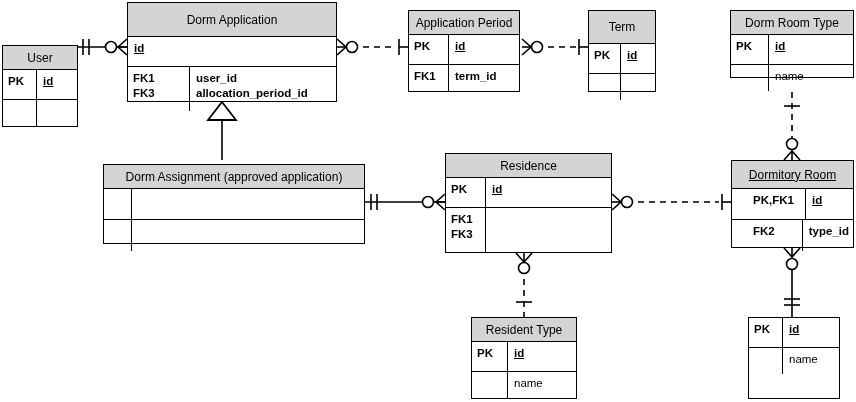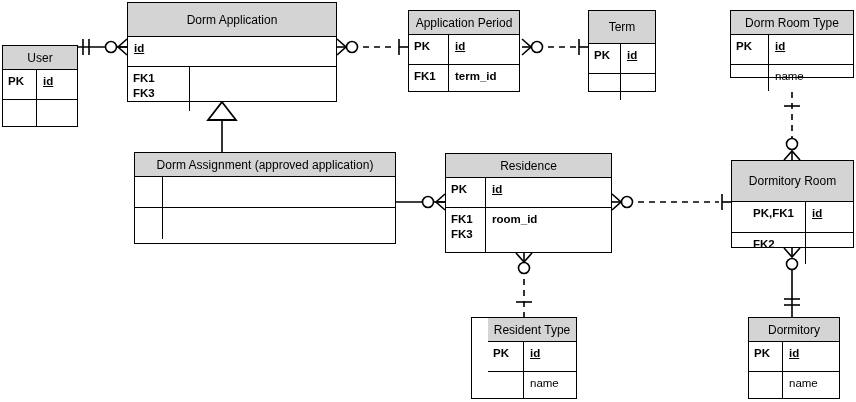--- a/index.html
+++ b/index.html
@@ -216,20 +216,24 @@
     <div class="ent-section divider" style="height:30px;">
       <div class="attr-col">
         <span class="pk-attr">id</span>
       </div>
     </div>
     <div class="ent-section" style="height:44px;">
       <div class="key-col" style="width:62px;">
         <span>FK1</span>
         <span>FK3</span>
       </div>
+      <div class="attr-col">
+        <span class="fk-attr">user_id</span>
+        <span class="fk-attr">allocation_period_id</span>
+      </div>
     </div>
   </div>
 
   <div class="entity" style="left:408px; top:10px; width:112px; height:82px;">
     <div class="ent-title" style="height:24px;">Application Period</div>
     <div class="ent-section divider" style="height:30px;">
       <div class="key-col" style="width:40px;">
         <span>PK</span>
       </div>
       <div class="attr-col">
@@ -273,21 +277,21 @@
       </div>
     </div>
     <div class="ent-section" style="height:26px;">
       <div class="key-col" style="width:38px;"></div>
       <div class="attr-col">
         <span class="plain-attr">name</span>
       </div>
     </div>
   </div>
 
-  <div class="entity" style="left:103px; top:152px; width:262px; height:92px;margin-left:31px;">
+  <div class="entity" style="left:103px; top:164px; width:262px; height:80px;">
     <div class="ent-title" style="height:24px;">Dorm Assignment (approved application)</div>
     <div class="ent-section divider" style="height:31px;">
       <div class="key-col" style="width:28px;"></div>
       <div class="attr-col"></div>
     </div>
     <div class="ent-section" style="height:31px;">
       <div class="key-col" style="width:28px;"></div>
       <div class="attr-col"></div>
     </div>
   </div>
@@ -301,62 +305,63 @@
       <div class="attr-col">
         <span class="pk-attr">id</span>
       </div>
     </div>
     <div class="ent-section" style="height:44px;">
       <div class="key-col" style="width:40px;">
         <span>FK1</span>
         <span>FK3</span>
       </div>
       <div class="attr-col">
-        <span class="fk-attr">room_id</span>
       </div>
     </div>
   </div>
 
   <div class="entity" style="left:731px; top:160px; width:123px; height:88px;">
-    <div class="ent-title" style="height:41px;">Dormitory Room</div>
+    <div class="ent-title" style="height:28px;text-decoration:underline;">Dormitory Room</div>
     <div class="ent-section divider" style="height:31px;">
       <div class="key-col" style="width:58px;margin-left:16px;">
         <span>PK,FK1</span>
       </div>
       <div class="attr-col">
         <span class="pk-attr">id</span>
       </div>
     </div>
     <div class="ent-section" style="height:31px;margin-left:16px;">
       <div class="key-col" style="width:58px;">
         <span>FK2</span>
       </div>
-    </div>
-  </div>
-
-  <div class="entity" style="left:471px; top:317px; width:106px; height:82px;padding-left:16px;">
+      <div class="attr-col">
+        <span class="fk-attr">type_id</span>
+      </div>
+    </div>
+  </div>
+
+  <div class="entity" style="left:471px; top:317px; width:106px; height:82px;">
     <div class="ent-title" style="height:24px;">Resident Type</div>
     <div class="ent-section divider" style="height:30px;">
       <div class="key-col" style="width:36px;">
         <span>PK</span>
       </div>
       <div class="attr-col">
         <span class="pk-attr">id</span>
       </div>
     </div>
     <div class="ent-section" style="height:26px;">
       <div class="key-col" style="width:36px;"></div>
       <div class="attr-col">
         <span class="plain-attr">name</span>
       </div>
     </div>
   </div>
 
   <div class="entity" style="left:748px; top:317px; width:92px; height:82px;">
-    <div class="ent-title" style="height:24px;">Dormitory</div>
     <div class="ent-section divider" style="height:30px;">
       <div class="key-col" style="width:34px;">
         <span>PK</span>
       </div>
       <div class="attr-col">
         <span class="pk-attr">id</span>
       </div>
     </div>
     <div class="ent-section" style="height:26px;">
       <div class="key-col" style="width:34px;"></div>

